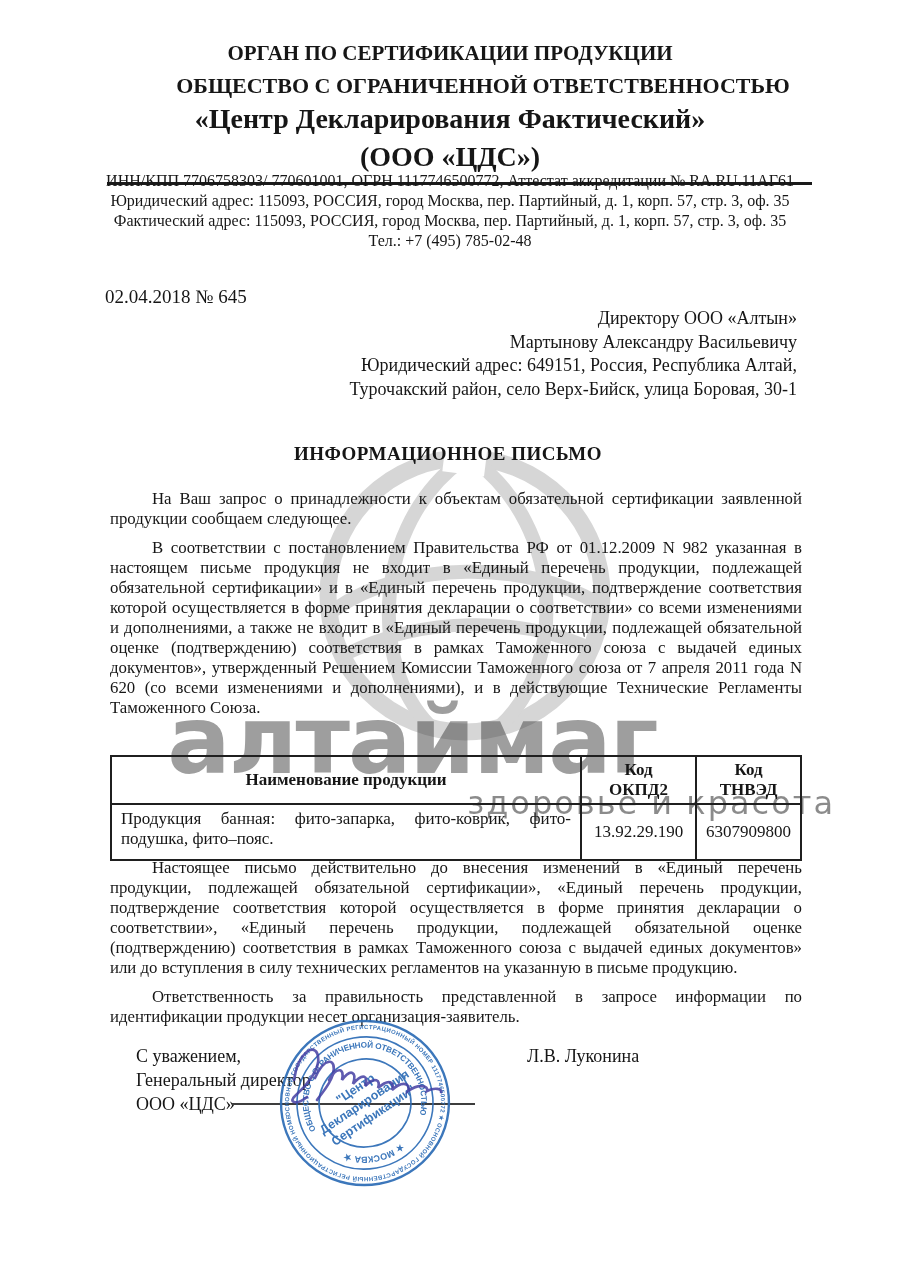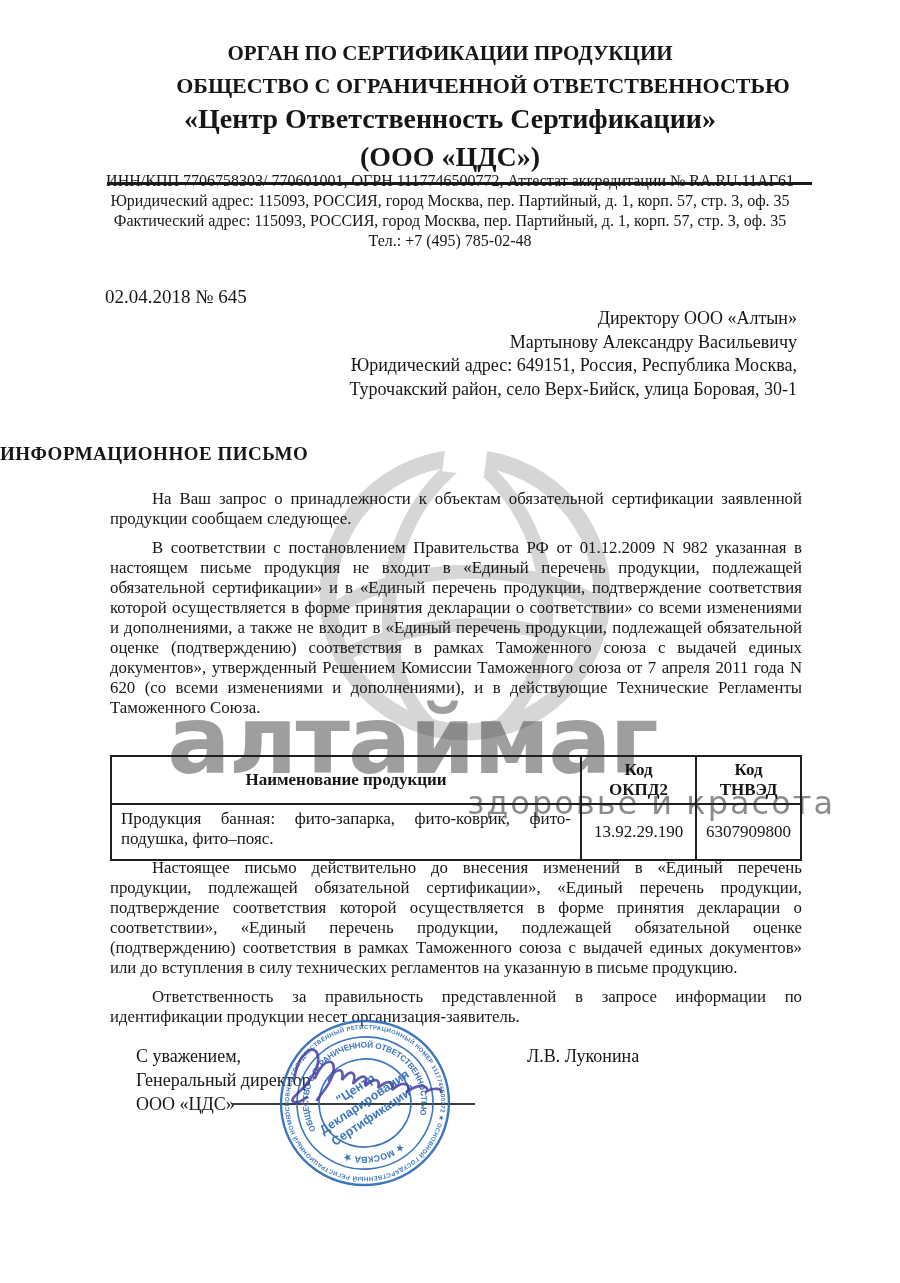--- a/index.html
+++ b/index.html
@@ -26,21 +26,21 @@
   .org-line { left:0; width:900px; text-align:center; font-weight:bold; }
   .org-line1 { top:41px;  font-size:21px; }
   .org-line2 { top:73px;  font-size:22px;padding-left:33px; }
   .org-line3 { top:103px; font-size:28px; }
   .org-line4 { top:141px; font-size:28px; }
   .rule { top:182px; left:107px; width:705px; height:3px; background:#1a1a1a; }
   .requisites { top:171px; left:55px; width:790px; text-align:center;
                 font-size:16px; line-height:20px; }
   .ref { top:286px; left:105px; font-weight:normal; font-size:19px; }
   .recipient { top:307px; right:103px; text-align:right; font-size:18px; line-height:23.5px; }
-  .letter-title { top:443px; left:0; width:896px; 
+  .letter-title { top:443px; left:0; width:896px; text-align:center;
                   font-weight:bold; font-size:19px; letter-spacing:.5px; }
   .body-block { left:110px; width:692px; font-size:16.8px; line-height:20px;
                 text-align:justify; }
   .body-a { top:489px; }
   .body-b { top:858px; }
   .body-block p { margin:0 0 9px 0; text-indent:42px; }
 
   .product-table { top:755px; left:110px; width:692px; border-collapse:collapse;
                    font-size:17px; }
   .product-table th, .product-table td { border:2px solid #1f1f1f; }
@@ -70,37 +70,37 @@
       <path d="M 22 168 C 92 118 218 118 286 162" stroke-width="14"></path>
       <path d="M 34 212 C 112 174 208 174 278 206" stroke-width="13"></path>
     </g>
     <rect x="132" y="2" width="42" height="30" fill="#ffffff" transform="rotate(7 153 17)"></rect>
   </svg>
   <div class="wm wm-logo">алтаймаг</div>
   <div class="wm wm-tagline">здоровье и красота</div>
 
   <div class="abs org-line org-line1">ОРГАН ПО СЕРТИФИКАЦИИ ПРОДУКЦИИ</div>
   <div class="abs org-line org-line2">ОБЩЕСТВО С ОГРАНИЧЕННОЙ ОТВЕТСТВЕННОСТЬЮ</div>
-  <div class="abs org-line org-line3">«Центр Ответственность Сертификации»</div>
+  <div class="abs org-line org-line3">«Центр Декларирования Фактический»</div>
   <div class="abs org-line org-line4">(ООО «ЦДС»)</div>
   <div class="abs rule"></div>
 
   <div class="abs requisites">
     <div>ИНН/КПП  7706758303/ 770601001, ОГРН 1117746500772, Аттестат аккредитации № RA.RU.11АГ61</div>
     <div>Юридический адрес: 115093, РОССИЯ, город Москва, пер. Партийный, д. 1, корп. 57, стр. 3, оф. 35</div>
     <div>Фактический адрес: 115093, РОССИЯ, город Москва, пер. Партийный, д. 1, корп. 57, стр. 3, оф. 35</div>
     <div>Тел.: +7 (495) 785-02-48</div>
   </div>
 
   <div class="abs ref">02.04.2018 № 645</div>
 
   <div class="abs recipient">
     <div>Директору ООО «Алтын»</div>
     <div>Мартынову Александру Васильевичу</div>
-    <div>Юридический адрес: 649151, Россия, Республика Москва,</div>
+    <div>Юридический адрес: 649151, Россия, Республика Алтай,</div>
     <div>Турочакский район, село Верх-Бийск, улица Боровая, 30-1</div>
   </div>
 
   <div class="abs letter-title">ИНФОРМАЦИОННОЕ ПИСЬМО</div>
 
   <div class="abs body-block body-a">
     <p>На Ваш запрос о принадлежности к объектам обязательной сертификации заявленной продукции сообщаем следующее.</p>
     <p>В соответствии с постановлением Правительства РФ от 01.12.2009 N 982 указанная в настоящем письме продукция не входит в «Единый перечень продукции, подлежащей обязательной сертификации» и в «Единый перечень продукции, подтверждение соответствия которой осуществляется в форме принятия декларации о соответствии» со всеми изменениями и дополнениями, а также не входит в «Единый перечень продукции, подлежащей обязательной оценке (подтверждению) соответствия в рамках Таможенного союза с выдачей единых документов», утвержденный Решением Комиссии Таможенного союза от 7 апреля 2011 года N 620 (со всеми изменениями и дополнениями), и в действующие Технические Регламенты Таможенного Союза.</p>
   </div>
 

